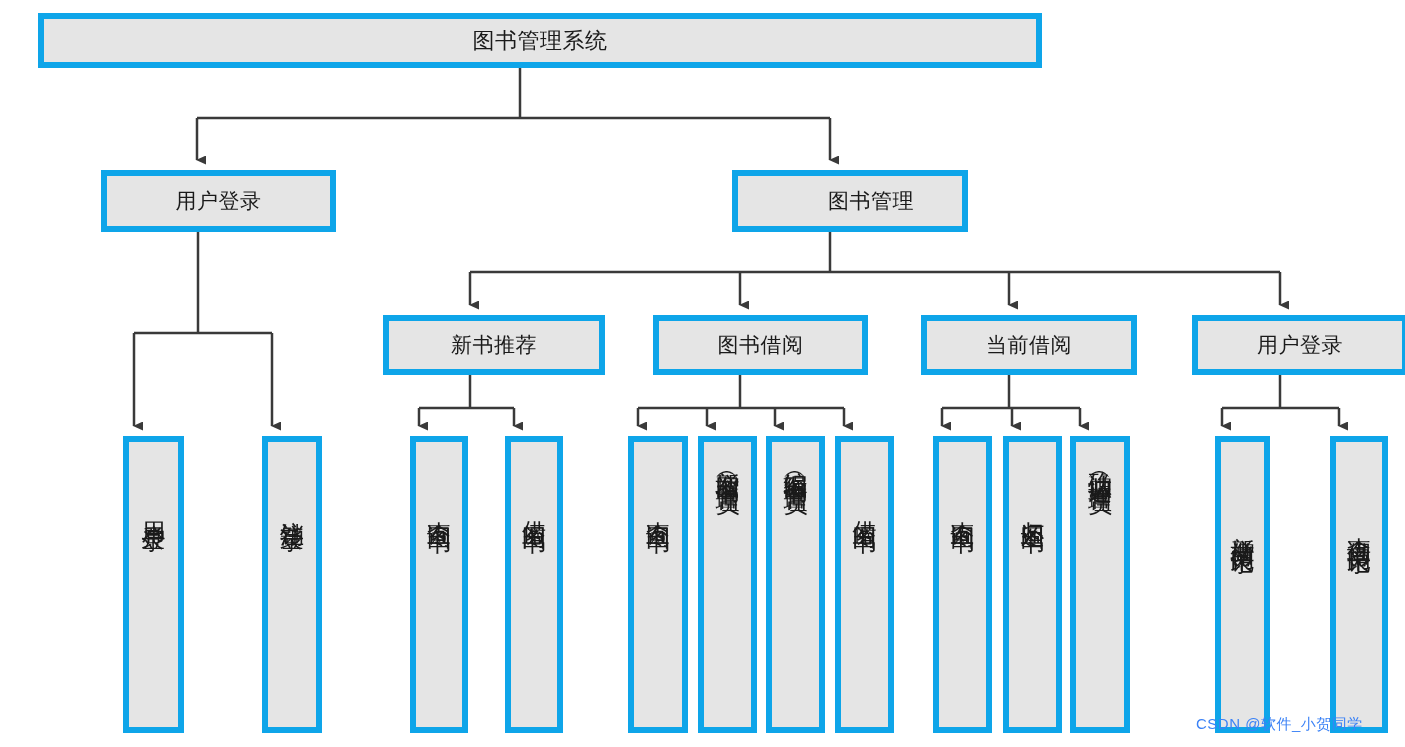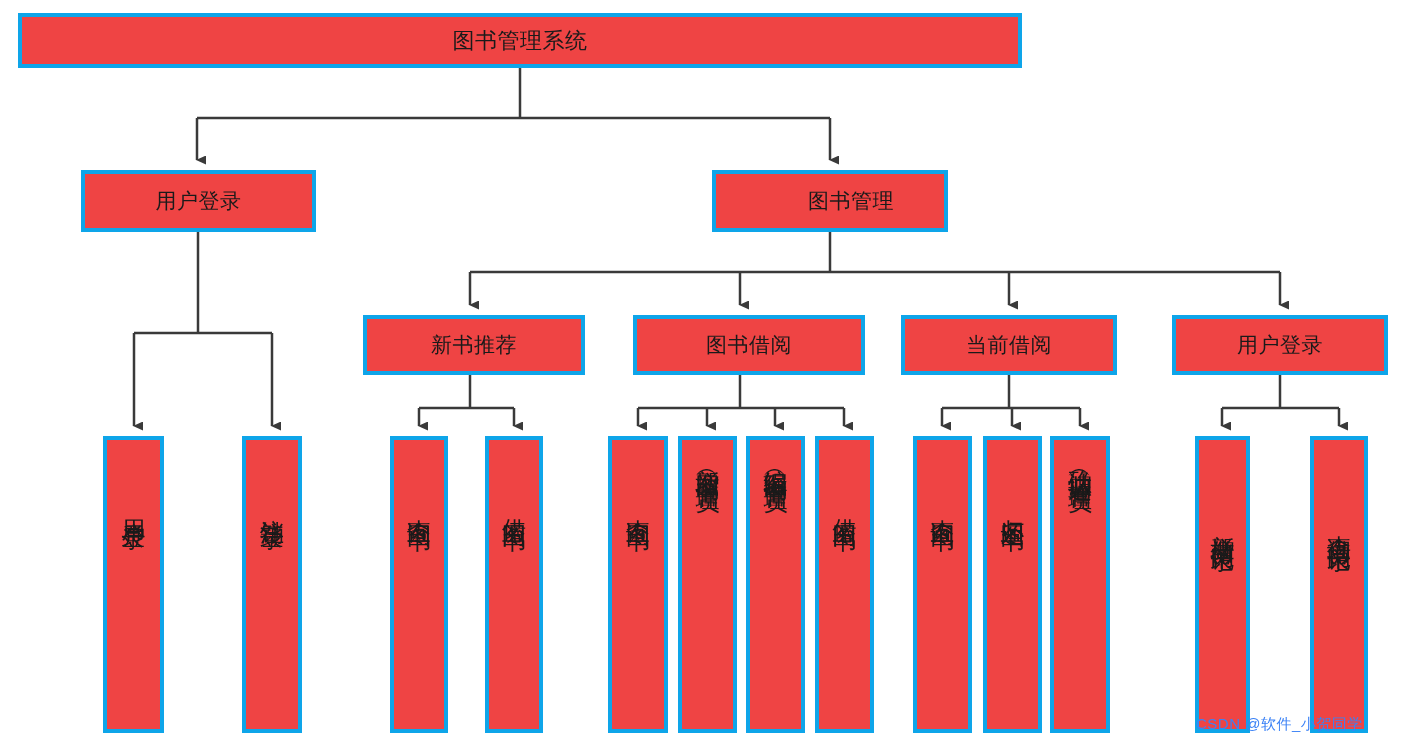--- a/index.html
+++ b/index.html
@@ -21,26 +21,27 @@
     position: absolute;
     left: 0;
     top: 0;
     width: 1405px;
     height: 747px;
     pointer-events: none;
   }
   .node {
     position: absolute;
     box-sizing: border-box;
-    background: #ef4444;
-    border: 4px solid #0ea5e9;
+    background: #e5e5e5;
+    border: 6px solid #0ea5e9;
     display: flex;
     align-items: center;
     justify-content: center;
     color: #1a1a1a;
+    margin-left: 20px;
   }
   .node .lbl {
     display: block;
     line-height: 1.18;
     letter-spacing: 0.5px;
   }
   .node.horiz .lbl {
     font-size: 21px;
     white-space: nowrap;
   }
@@ -141,21 +142,21 @@
   <div class="node horiz" id="n-l2-0" style="left: 81px; top: 170px; width: 235px; height: 62px;">
     <span class="lbl">用户登录</span>
   </div>
   <div class="node horiz" id="n-l2-1" style="left: 712px; top: 170px; width: 236px; height: 62px; padding-left: 42px;">
     <span class="lbl">图书管理</span>
   </div>
 
   <div class="node horiz" id="n-l3-0" style="left: 363px; top: 315px; width: 222px; height: 60px;">
     <span class="lbl">新书推荐</span>
   </div>
-  <div class="node horiz" id="n-l3-1" style="left: 633px; top: 315px; width: 232px; height: 60px;">
+  <div class="node horiz" id="n-l3-1" style="left: 633px; top: 315px; width: 215px; height: 60px;">
     <span class="lbl">图书借阅</span>
   </div>
   <div class="node horiz" id="n-l3-2" style="left: 901px; top: 315px; width: 216px; height: 60px;">
     <span class="lbl">当前借阅</span>
   </div>
   <div class="node horiz" id="n-l3-3" style="left: 1172px; top: 315px; width: 216px; height: 60px;">
     <span class="lbl">用户登录</span>
   </div>
 
   <div class="node leaf mid" id="n-leaf-0" style="left: 103px; top: 436px; width: 61px; height: 297px;">

